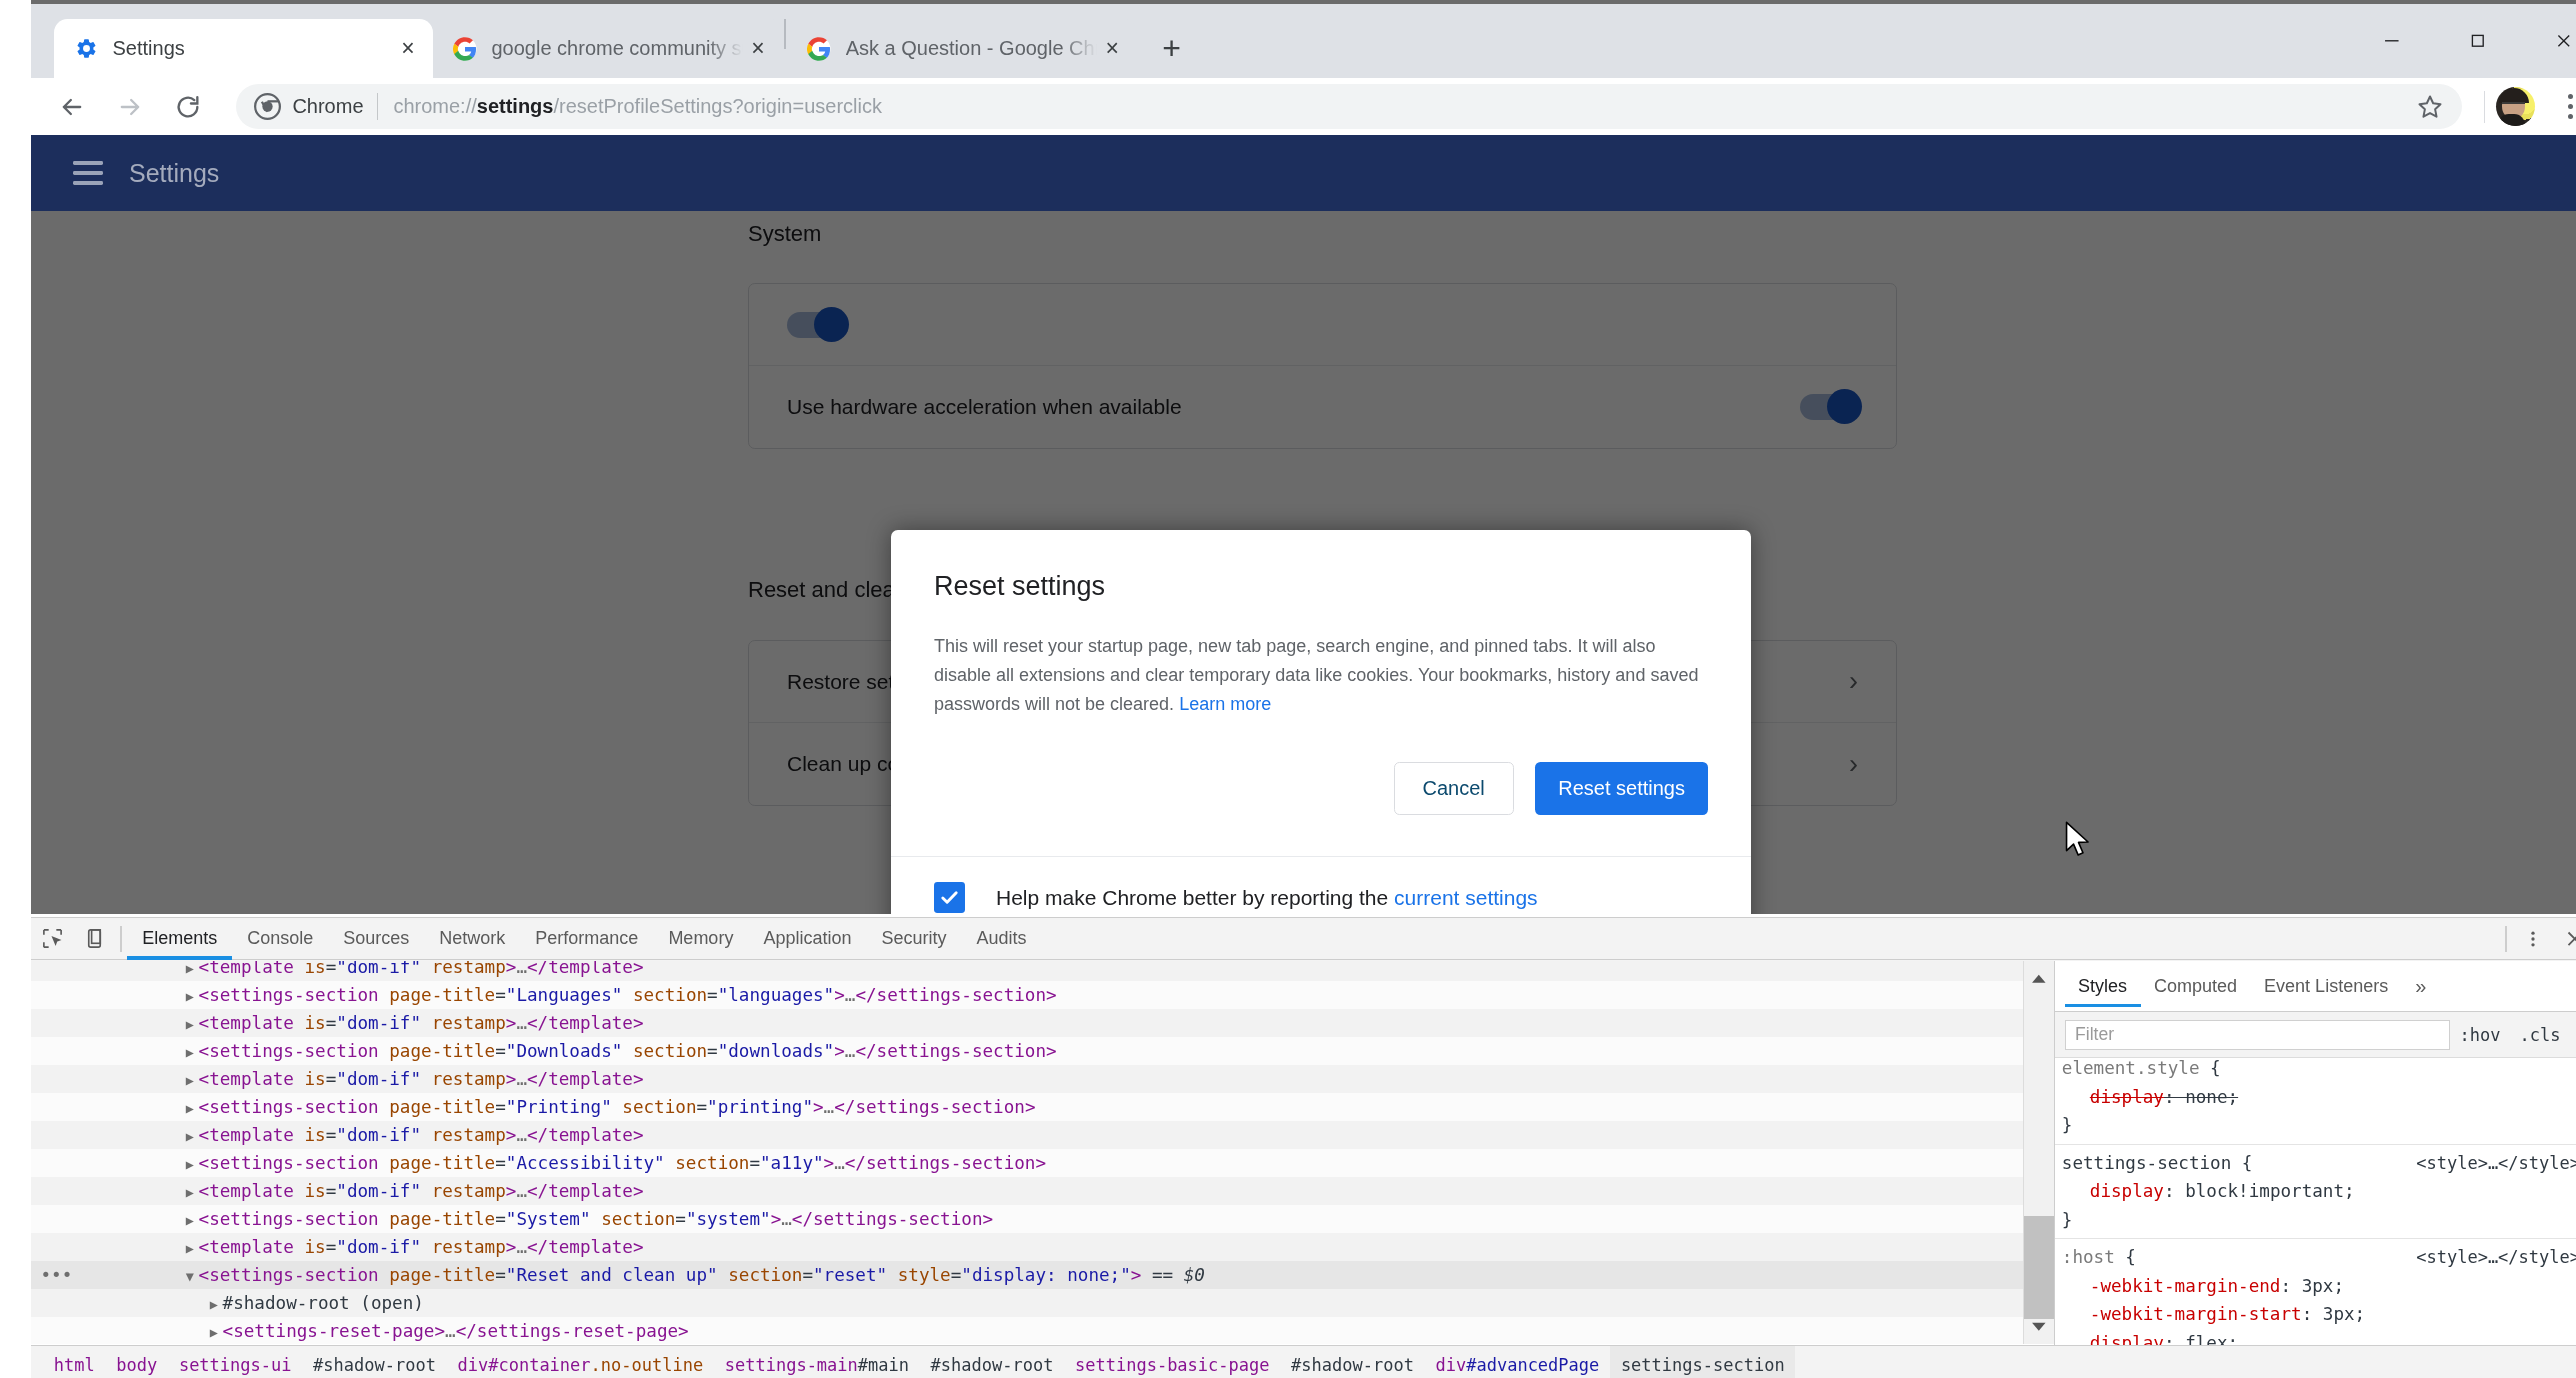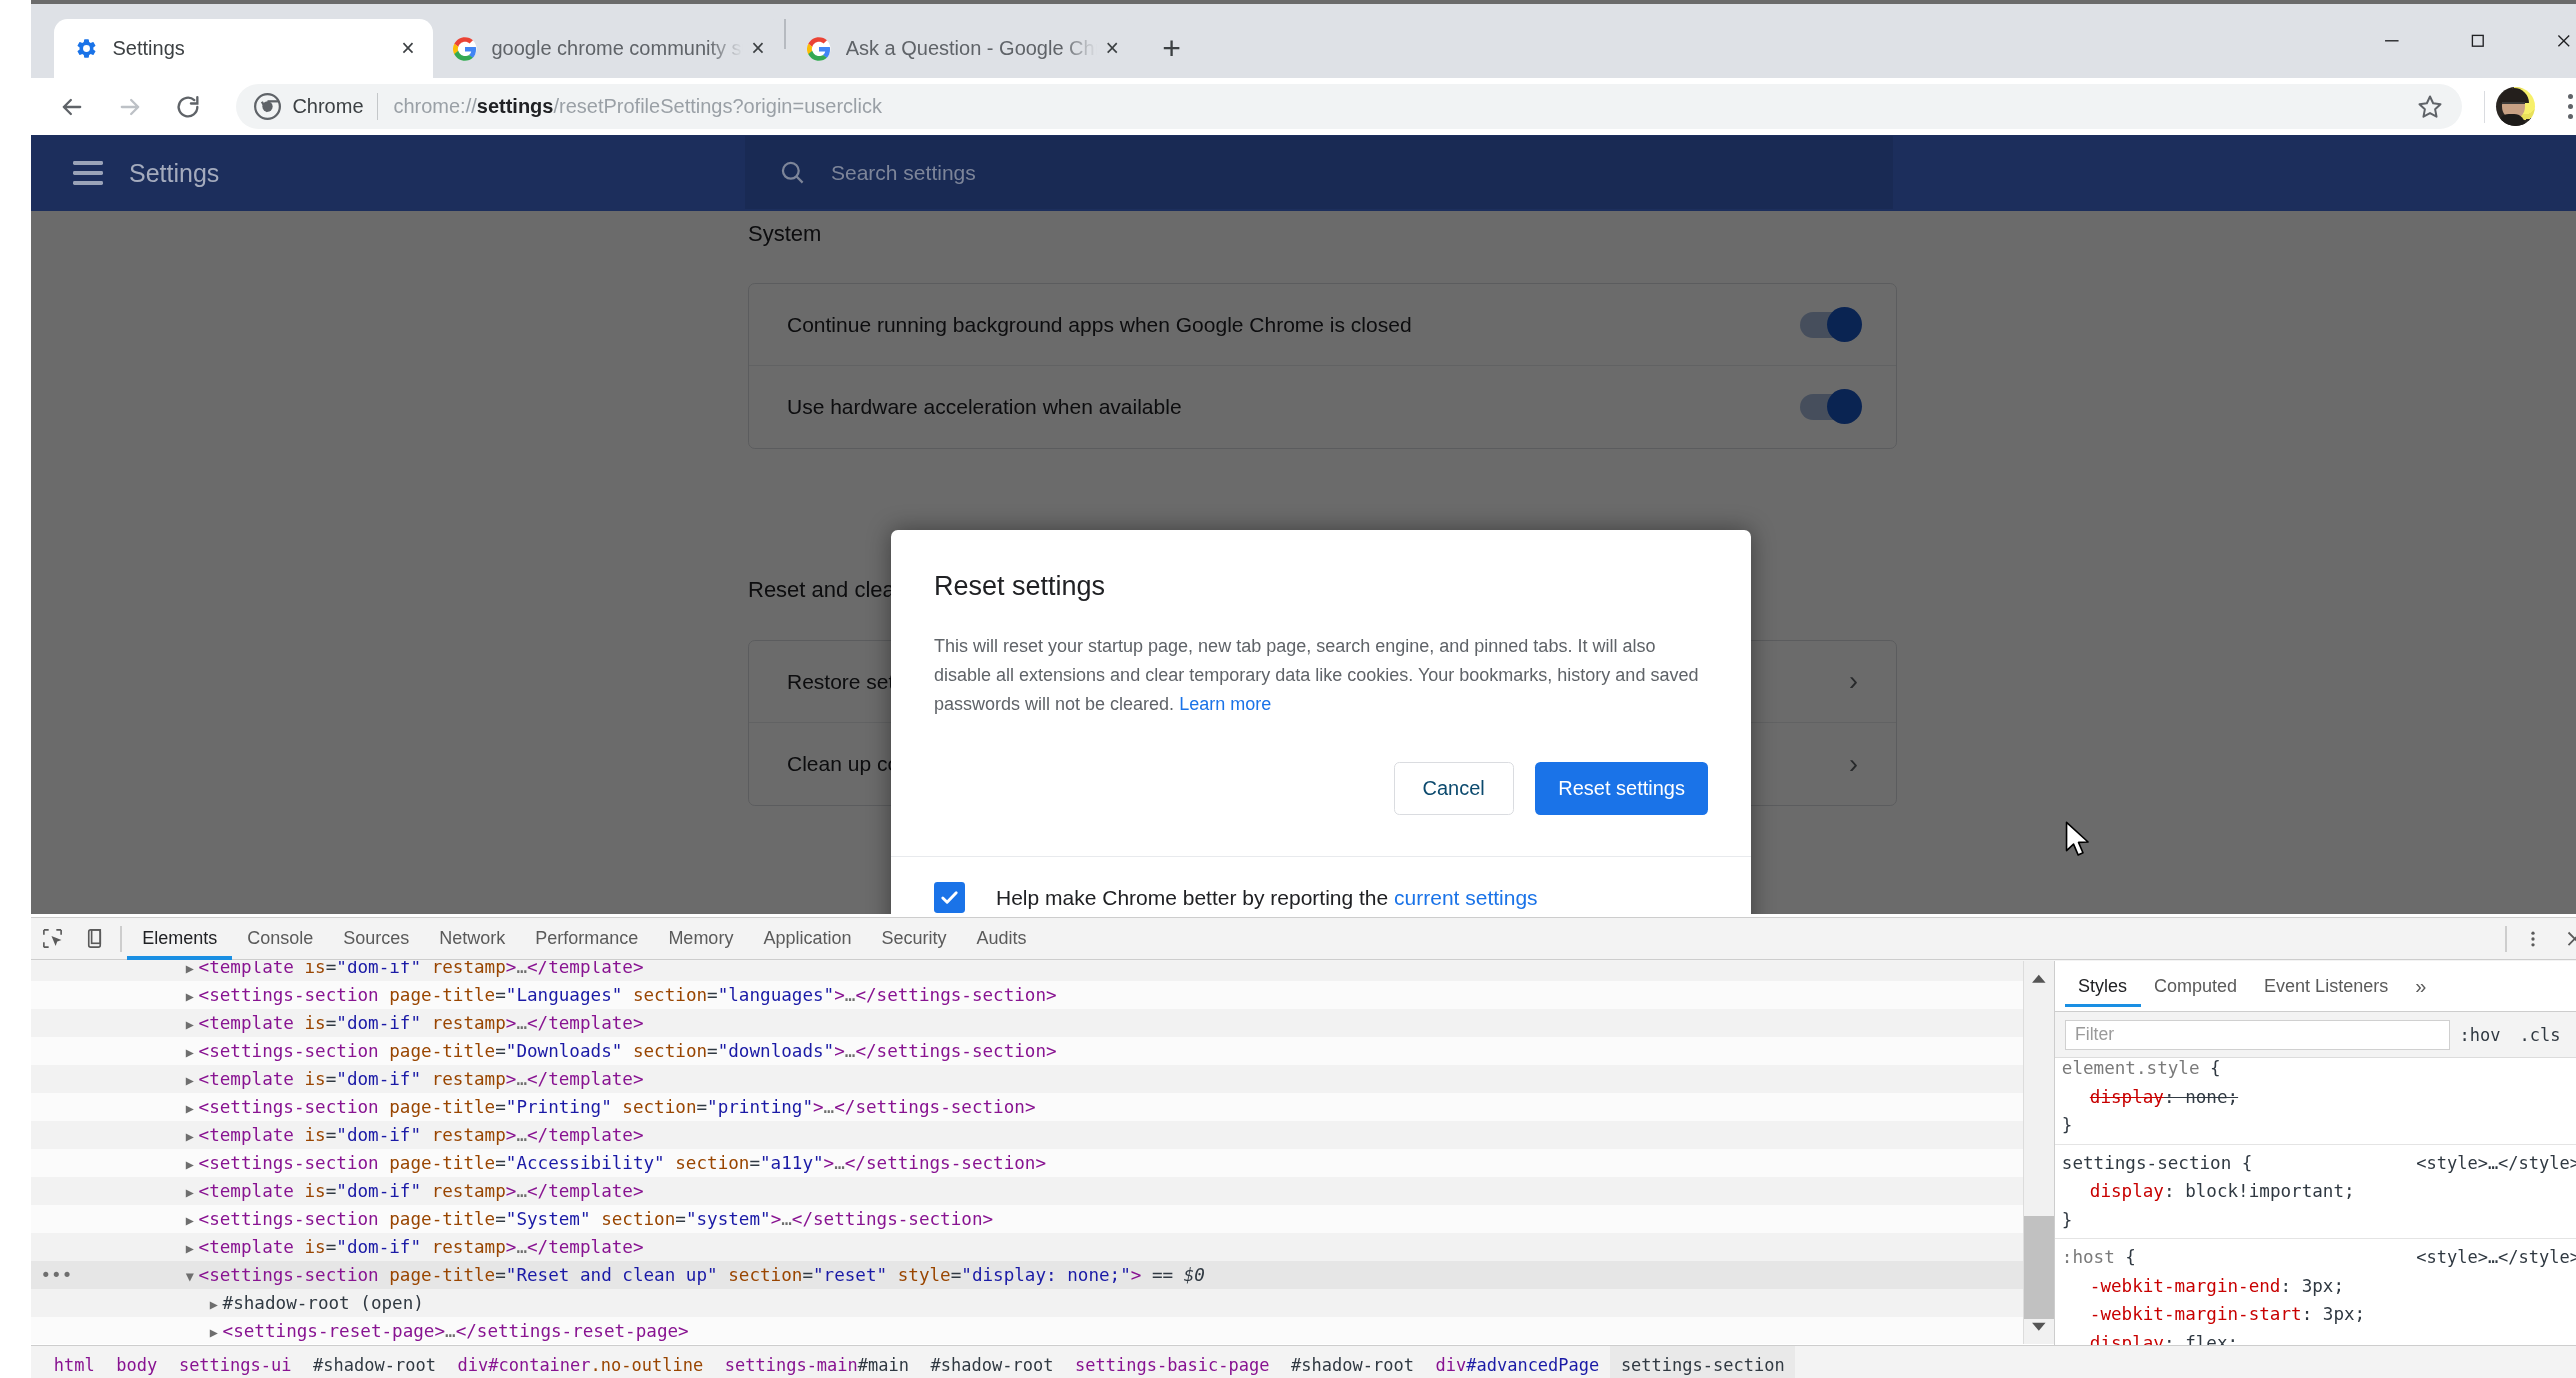--- a/index.html
+++ b/index.html
@@ -359,37 +359,27 @@
 
   <div id="page">
 
     <div id="settings-header">
       <div id="hamburger">
         <i></i>
           <i></i>
           <i></i>
       </div>
       <span id="settings-title">Settings</span>
-      <div id="searchbox">
-        <span id="search-icon">
-          <svg width="27" height="27" viewBox="0 0 24 24" fill="none" stroke="currentColor" stroke-width="2">
-              <circle cx="10.5" cy="10.5" r="7"></circle>
-              <path d="M15.6 15.6L21 21"></path>
-            </svg>
-        </span>
-        <span id="search-ph">Search settings</span>
-      </div>
     </div>
 
     <div id="page-body">
 
       <div class="sec-title" style="left:717px; top:9.5px;">System</div>
       <div class="card" style="left:717px; top:72px; width:1149px;">
         <div class="row">
-          <span class="row-label">Continue running background apps when Google Chrome is closed</span>
           <span class="toggle">
               <i></i>
             </span>
         </div>
         <div class="row">
           <span class="row-label">Use hardware acceleration when available</span>
           <span class="toggle">
               <i></i>
             </span>
         </div>

